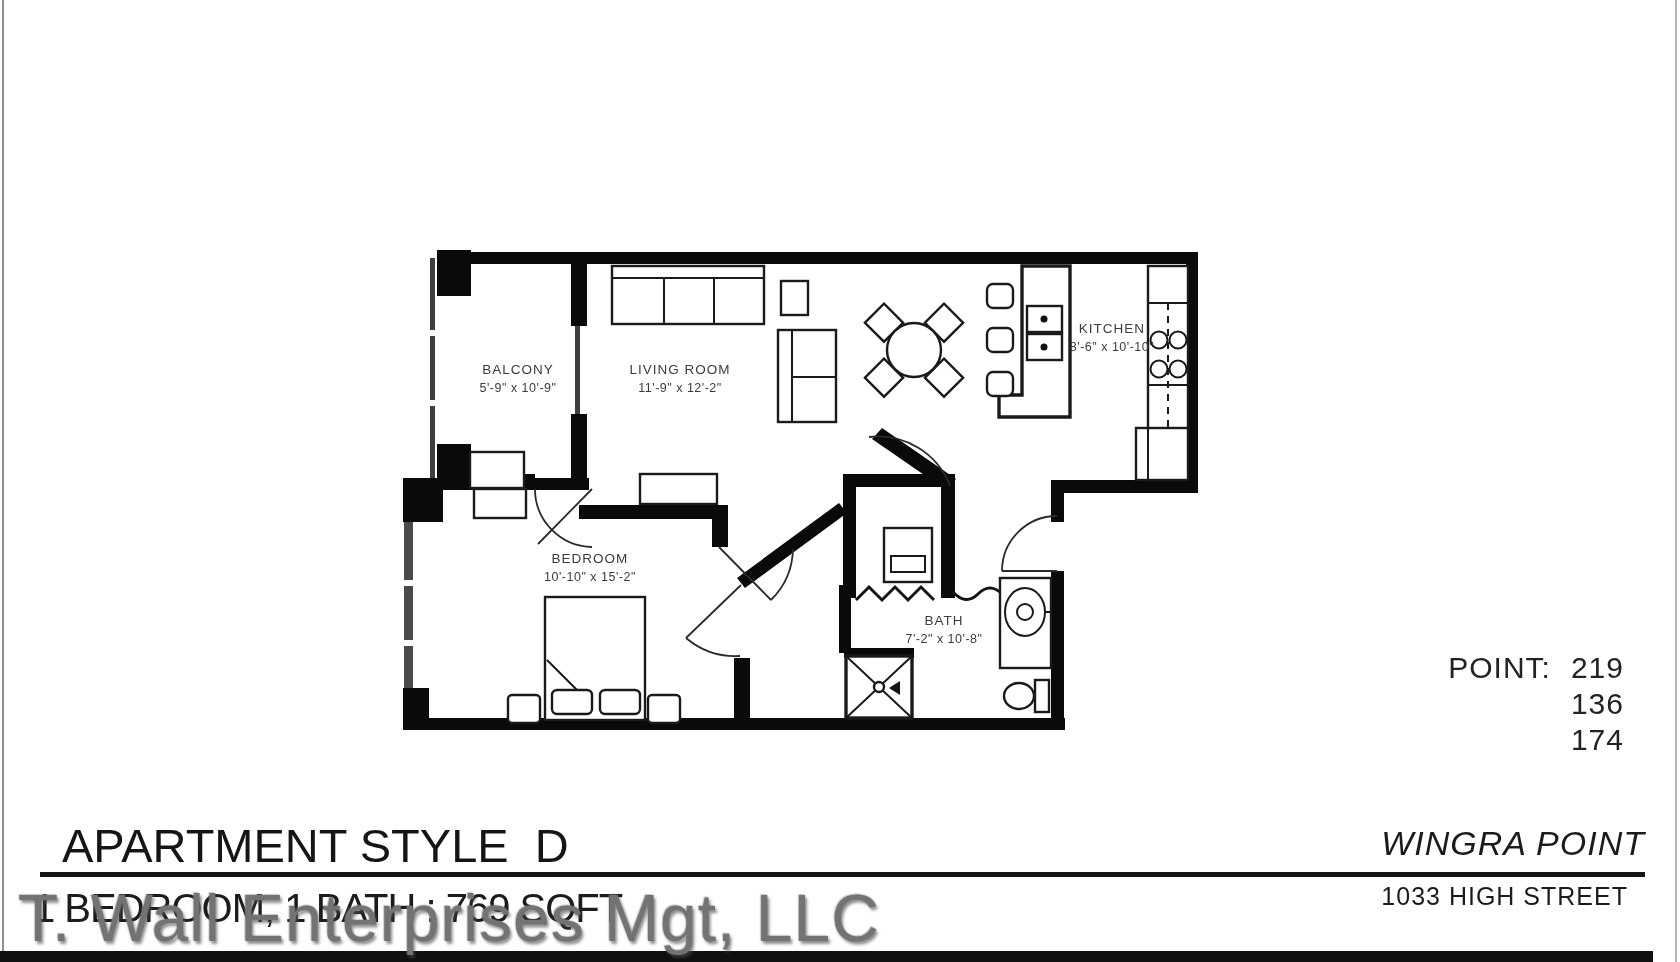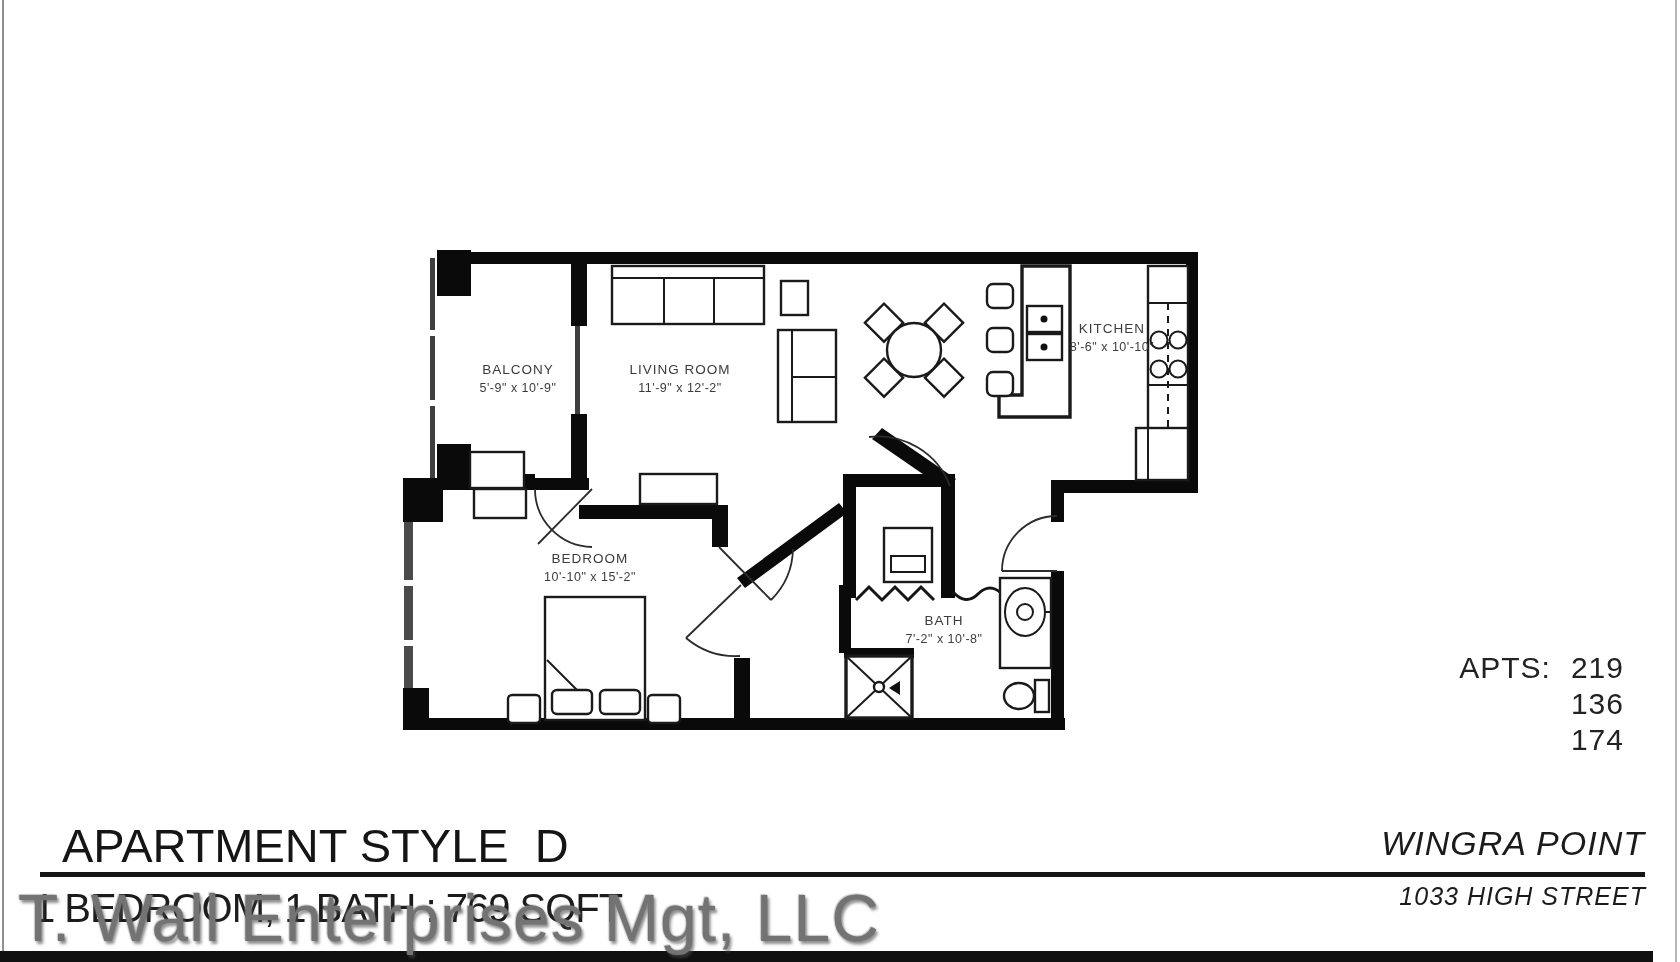--- a/index.html
+++ b/index.html
@@ -39,22 +39,22 @@
   .rule{position:absolute;left:40px;top:872px;width:1605px;height:5px;background:#151515;z-index:1;}
   .subtitle{
     position:absolute;left:33px;top:886px;font-size:40px;color:#1c1c1c;
     letter-spacing:-1px;white-space:pre;z-index:1;
   }
   .property{
     position:absolute;right:35px;top:824px;font-size:34px;color:#1b1b1b;
     letter-spacing:1px;z-index:1;font-style:italic;
   }
   .address{
-    position:absolute;right:34px;top:882px;font-size:25px;color:#1b1b1b;
-    letter-spacing:1px;z-index:1;font-style:italic;
+    position:absolute;right:52px;top:882px;font-size:25px;color:#1b1b1b;
+    letter-spacing:1px;z-index:1;
   }
   .watermark{
     position:absolute;left:18px;top:880px;font-size:66px;color:#737373;
     letter-spacing:1px;white-space:pre;z-index:3;
     text-shadow:2px 3px 3px rgba(75,75,75,.6), -1px -1px 1px rgba(130,130,130,.35),
                 0 0 2px rgba(110,110,110,.45);
   }
 </style>
 </head>
 <body>
@@ -199,21 +199,21 @@
       <text class="dim" x="1112" y="351">8'-6" x 10'-10"</text>
       <text class="lbl" x="590" y="563">BEDROOM</text>
       <text class="dim" x="590" y="581">10'-10" x 15'-2"</text>
       <text class="lbl" x="944" y="625">BATH</text>
       <text class="dim" x="944" y="643">7'-2" x 10'-8"</text>
     </g>
   </svg>
 
   <div class="apts">
     <div class="apts-row">
-      <span class="apts-label">APTS:</span><span>219</span>
+      <span class="apts-label">POINT:</span><span>219</span>
     </div>
     <div>136</div>
     <div>174</div>
   </div>
 
   <div class="title">APARTMENT STYLE  D</div>
   <div class="rule"></div>
   <div class="subtitle">1 BEDROOM, 1 BATH : 769 SQFT</div>
   <div class="property">WINGRA POINT</div>
   <div class="address">1033 HIGH STREET</div>

